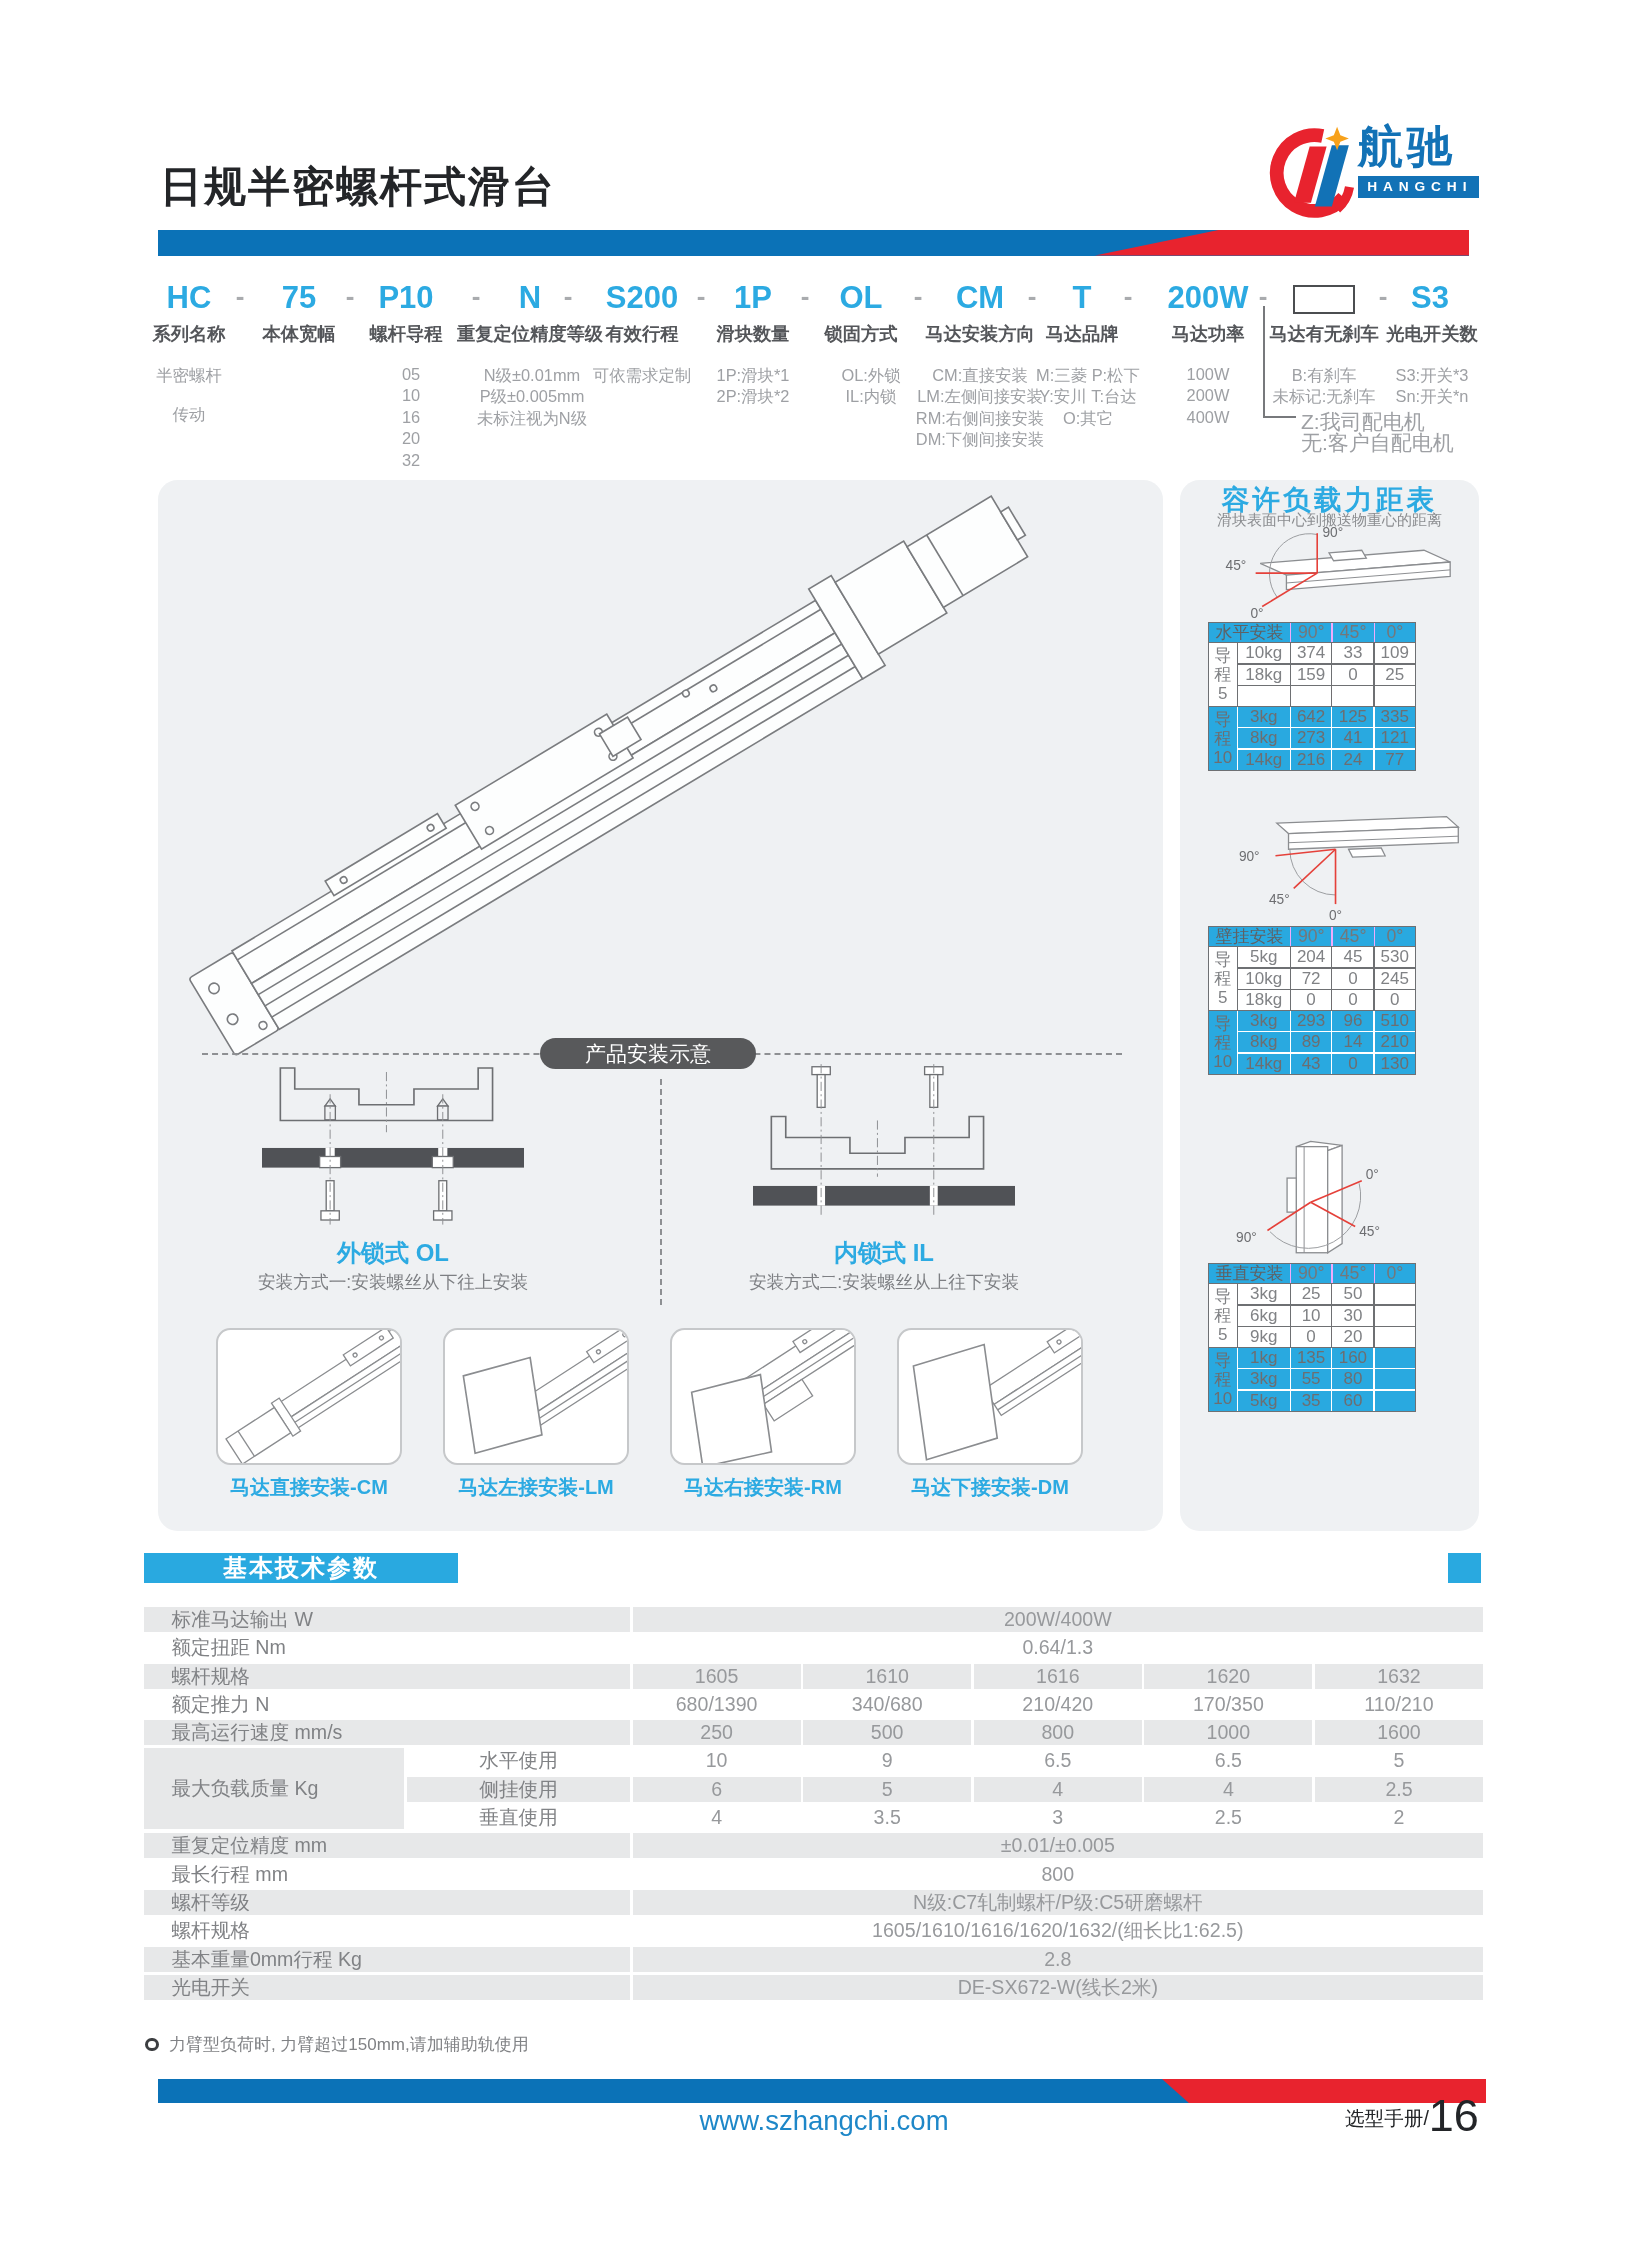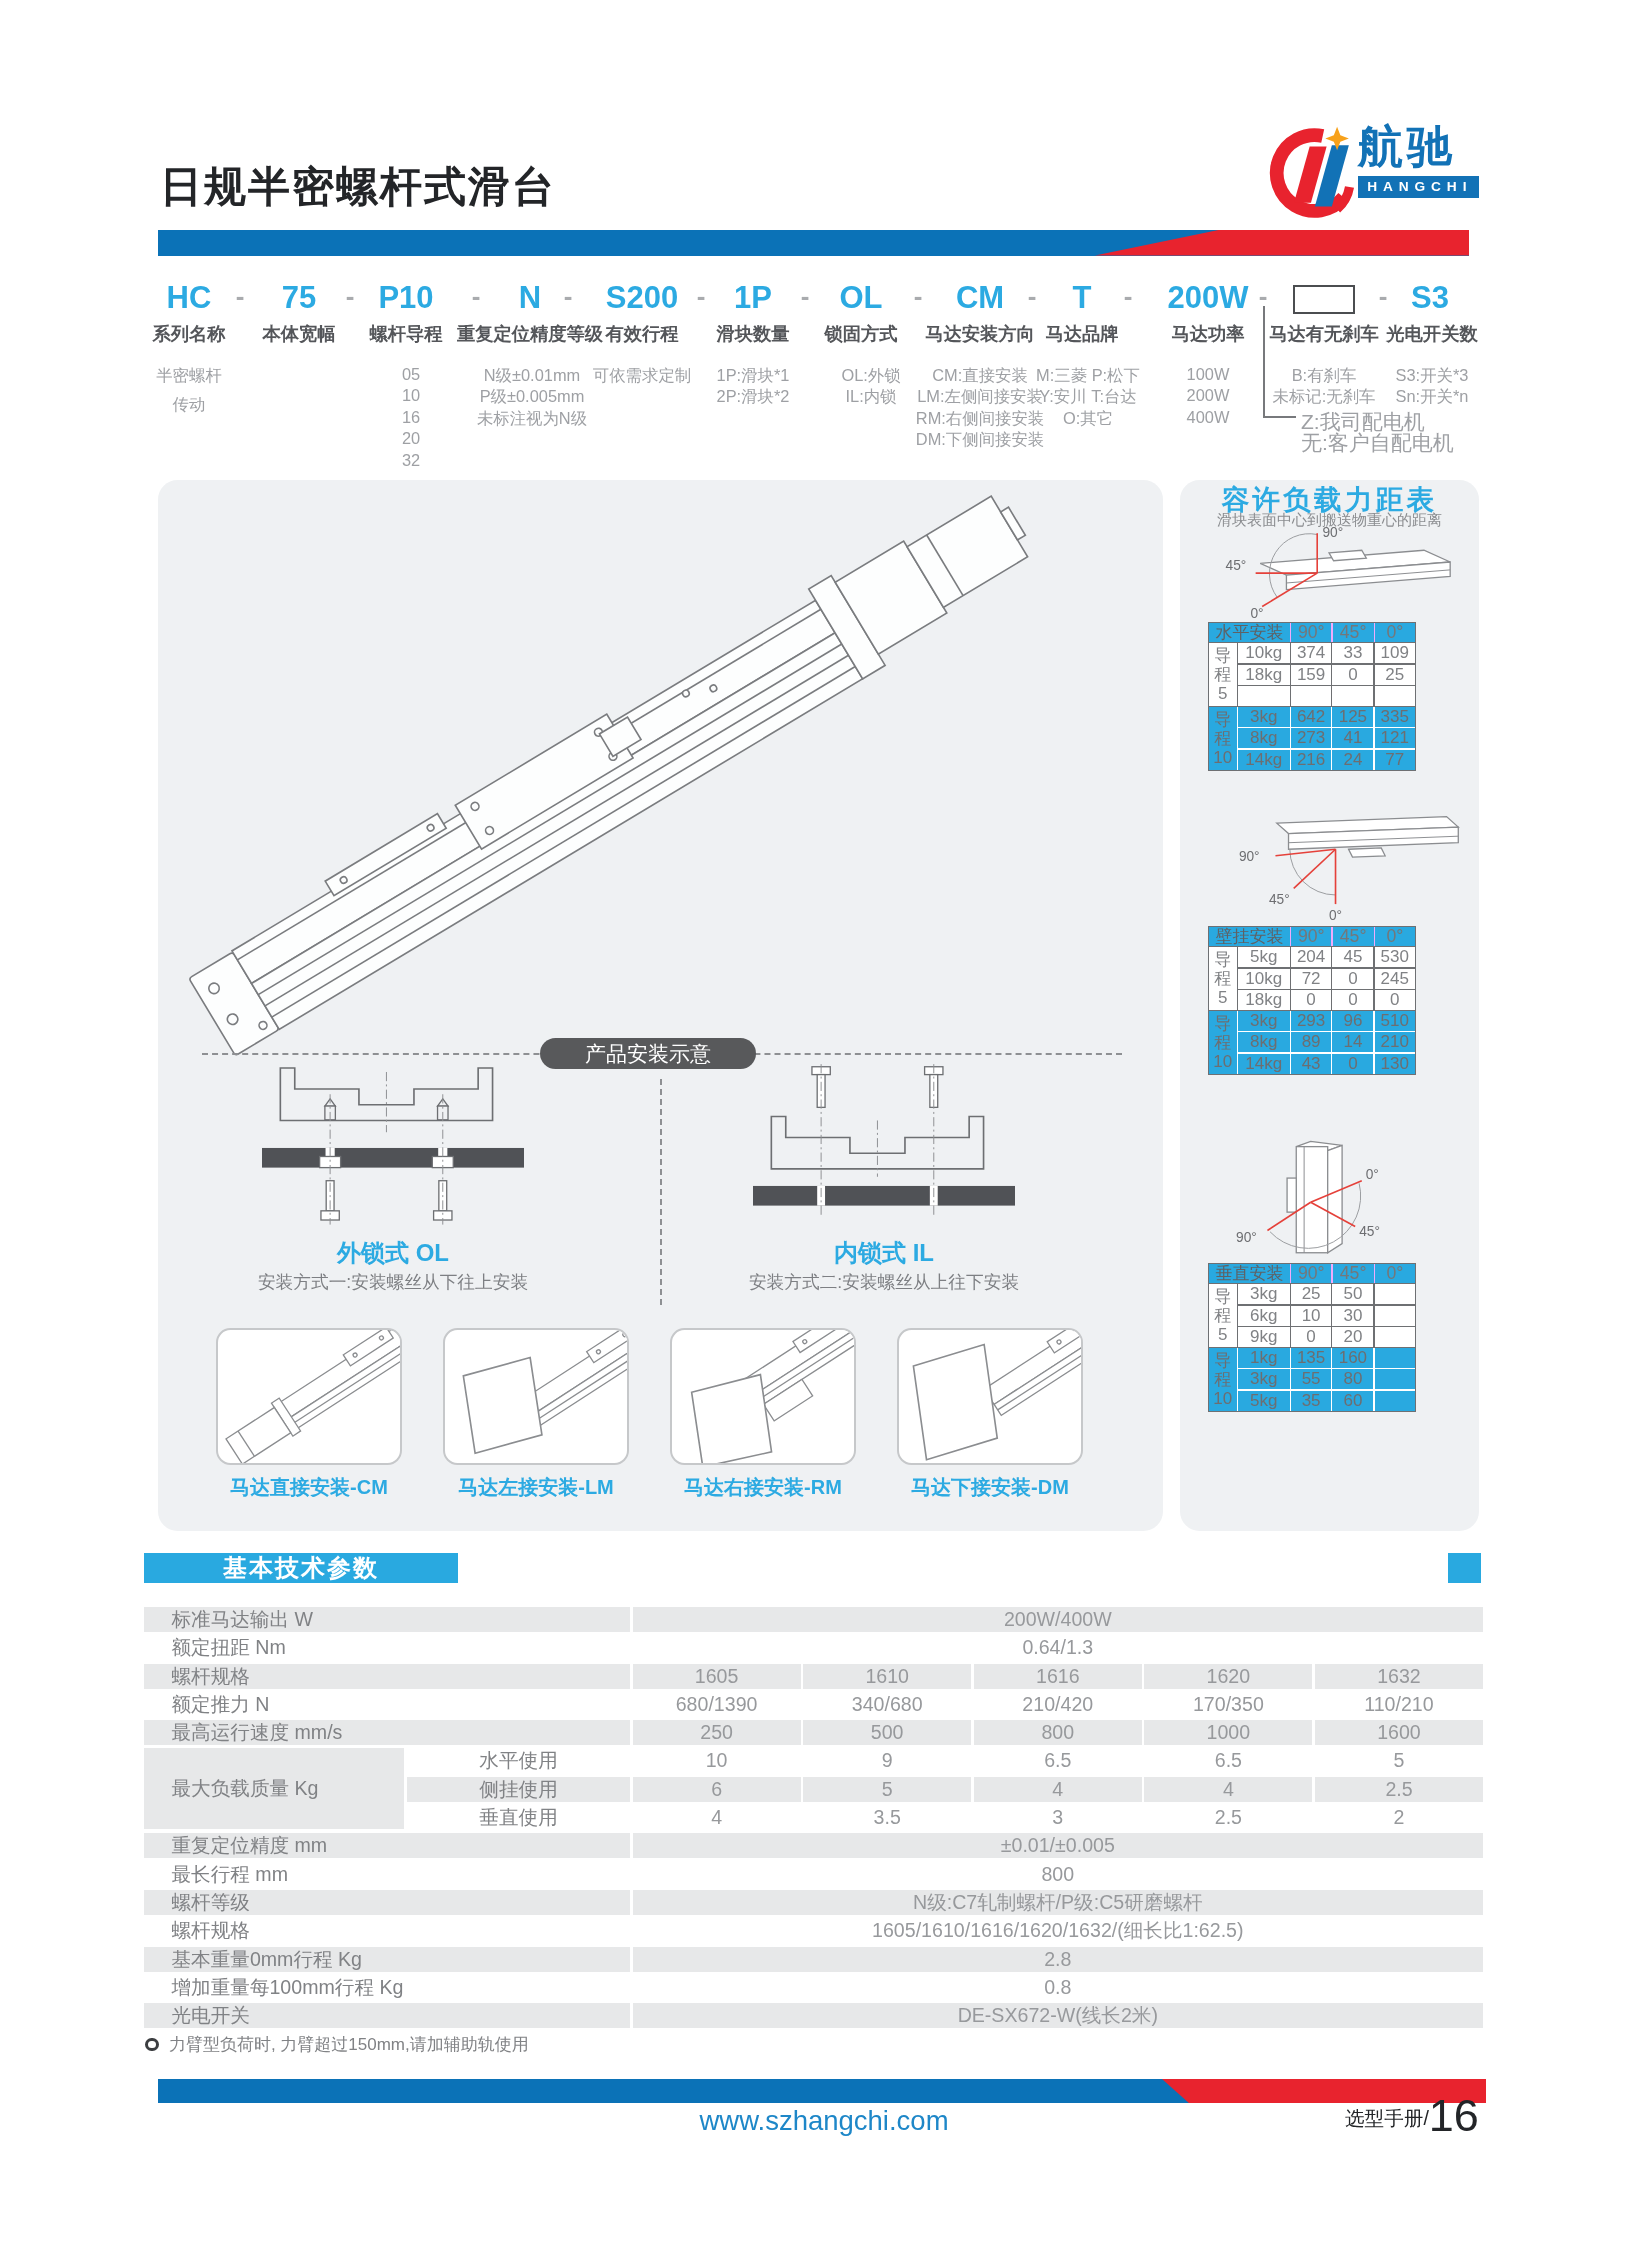--- a/index.html
+++ b/index.html
@@ -111,21 +111,21 @@
   </div>
 
   <div class="abs header-bar">
     <div class="bar-red"></div>
   </div>
 
   <div id="code-area">
       <div class="abs ctr code-seg" style="left: 189px;">HC</div>
       <div class="abs ctr seg-label" style="left: 189px;">系列名称</div>
       <div class="abs ctr seg-detail" style="left: 189px; top: 365px;">半密螺杆</div>
-      <div class="abs ctr seg-detail" style="left: 189px; top: 394px;">传动</div>
+      <div class="abs ctr seg-detail" style="left: 189px; top: 404px;">传动</div>
       <div class="abs ctr code-seg" style="left: 299px;">75</div>
       <div class="abs ctr seg-label" style="left: 299px;">本体宽幅</div>
       <div class="abs ctr code-seg" style="left: 406px;">P10</div>
       <div class="abs ctr seg-label" style="left: 406px;">螺杆导程</div>
       <div class="abs ctr seg-detail" style="left: 411px; top: 365px;">05</div>
       <div class="abs ctr seg-detail" style="left: 411px; top: 386px;">10</div>
       <div class="abs ctr seg-detail" style="left: 411px; top: 408px;">16</div>
       <div class="abs ctr seg-detail" style="left: 411px; top: 429px;">20</div>
       <div class="abs ctr seg-detail" style="left: 411px; top: 451px;">32</div>
       <div class="abs ctr code-seg" style="left: 530px;">N</div>
@@ -591,24 +591,20 @@
       </div>
       <div class="tt-row">
         <div class="tt-cell tt-label">螺杆规格</div>
         <div class="tt-cell tt-val" style="flex: 1 1 0%;">1605/1610/1616/1620/1632/(细长比1:62.5)</div>
       </div>
       <div class="tt-row">
         <div class="tt-cell tt-label shade">基本重量0mm行程 Kg</div>
         <div class="tt-cell tt-val shade" style="flex: 1 1 0%;">2.8</div>
       </div>
       <div class="tt-row">
-        <div class="tt-cell tt-label">增加重量每100mm行程 Kg</div>
-        <div class="tt-cell tt-val" style="flex: 1 1 0%;">0.8</div>
-      </div>
-      <div class="tt-row">
         <div class="tt-cell tt-label shade">光电开关</div>
         <div class="tt-cell tt-val shade" style="flex: 1 1 0%;">DE-SX672-W(线长2米)</div>
       </div>
     </div>
 
   <div class="abs footnote">
     <span class="fn-icon"></span>
     <span>力臂型负荷时, 力臂超过150mm,请加辅助轨使用</span>
   </div>
 

